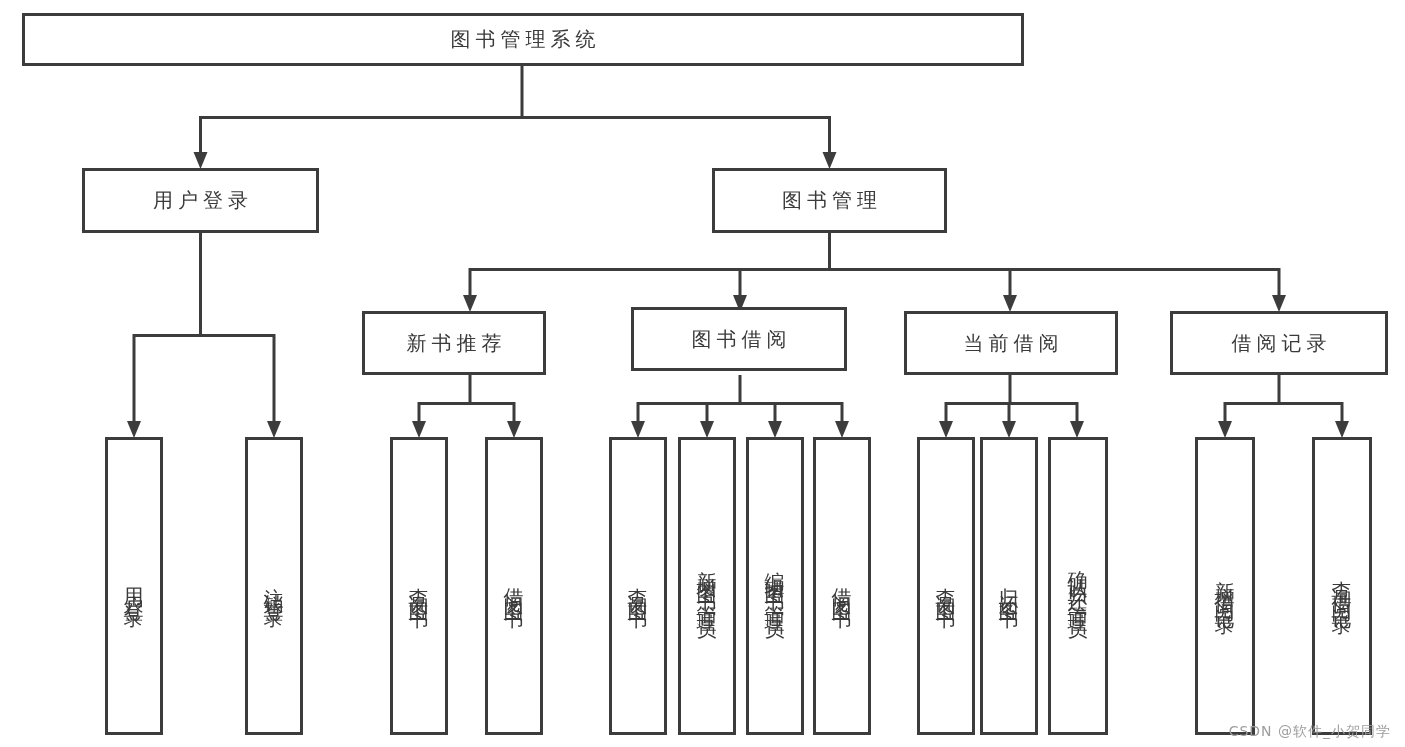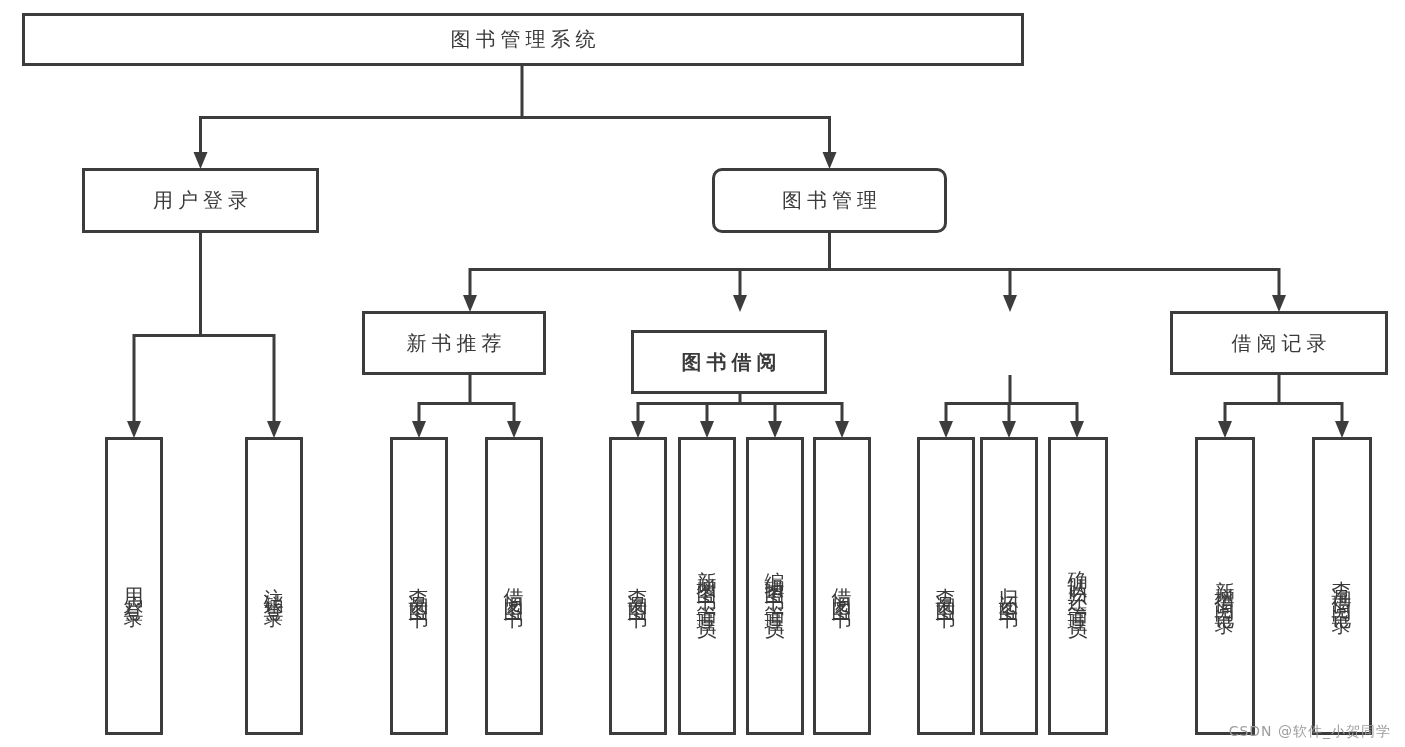--- a/index.html
+++ b/index.html
@@ -24,24 +24,24 @@
   .hnode{font-size:20px;letter-spacing:5px;text-indent:5px;white-space:nowrap;}
   .vnode span{
     writing-mode:vertical-rl;text-orientation:mixed;
     font-size:20px;letter-spacing:7px;color:var(--text);line-height:1;
     white-space:nowrap;
   }
   
   .n-root{left:22px;top:13px;width:1002px;height:53px;}
   
   .n-user-login{left:82px;top:168px;width:237px;height:65px;}
-  .n-book-mgmt{left:712px;top:168px;width:235px;height:65px;border-radius:10px;}
+  .n-book-mgmt{left:712px;top:168px;width:235px;height:65px;}
   
   .n-new-book{left:362px;top:311px;width:184px;height:64px;}
-  .n-book-borrow{left:631px;top:330px;width:196px;height:64px;font-weight:bold;}
+  .n-book-borrow{left:631px;top:307px;width:216px;height:64px;}
   .n-current-borrow{left:904px;top:311px;width:214px;height:64px;}
   .n-borrow-records{left:1170px;top:311px;width:218px;height:64px;font-family:Liberation Mono, monospace;}
   
   .leaf{top:437px;width:58px;height:298px;}
   .l-a1{left:105px;} .l-a2{left:245px;}
   .l-b1{left:390px;} .l-b2{left:485px;}
   .l-c1{left:609px;} .l-c2{left:678px;} .l-c3{left:746px;} .l-c4{left:813px;}
   .l-d1{left:917px;} .l-d2{left:980px;} .l-d3{left:1048px;width:60px;}
   .l-e1{left:1195px;width:60px;} .l-e2{left:1312px;width:60px;}
   .watermark{
@@ -94,20 +94,21 @@
     </g>
   </svg>
 
   <div class="node hnode n-root">图书管理系统</div>
 
   <div class="node hnode n-user-login">用户登录</div>
   <div class="node hnode n-book-mgmt">图书管理</div>
 
   <div class="node hnode n-new-book">新书推荐</div>
   <div class="node hnode n-book-borrow">图书借阅</div>
+  <div class="node hnode n-current-borrow">当前借阅</div>
   <div class="node hnode n-borrow-records">借阅记录</div>
 
   <div class="node vnode leaf l-a1">
     <span>用户登录</span>
   </div>
   <div class="node vnode leaf l-a2">
     <span>注销登录</span>
   </div>
 
   <div class="node vnode leaf l-b1">

